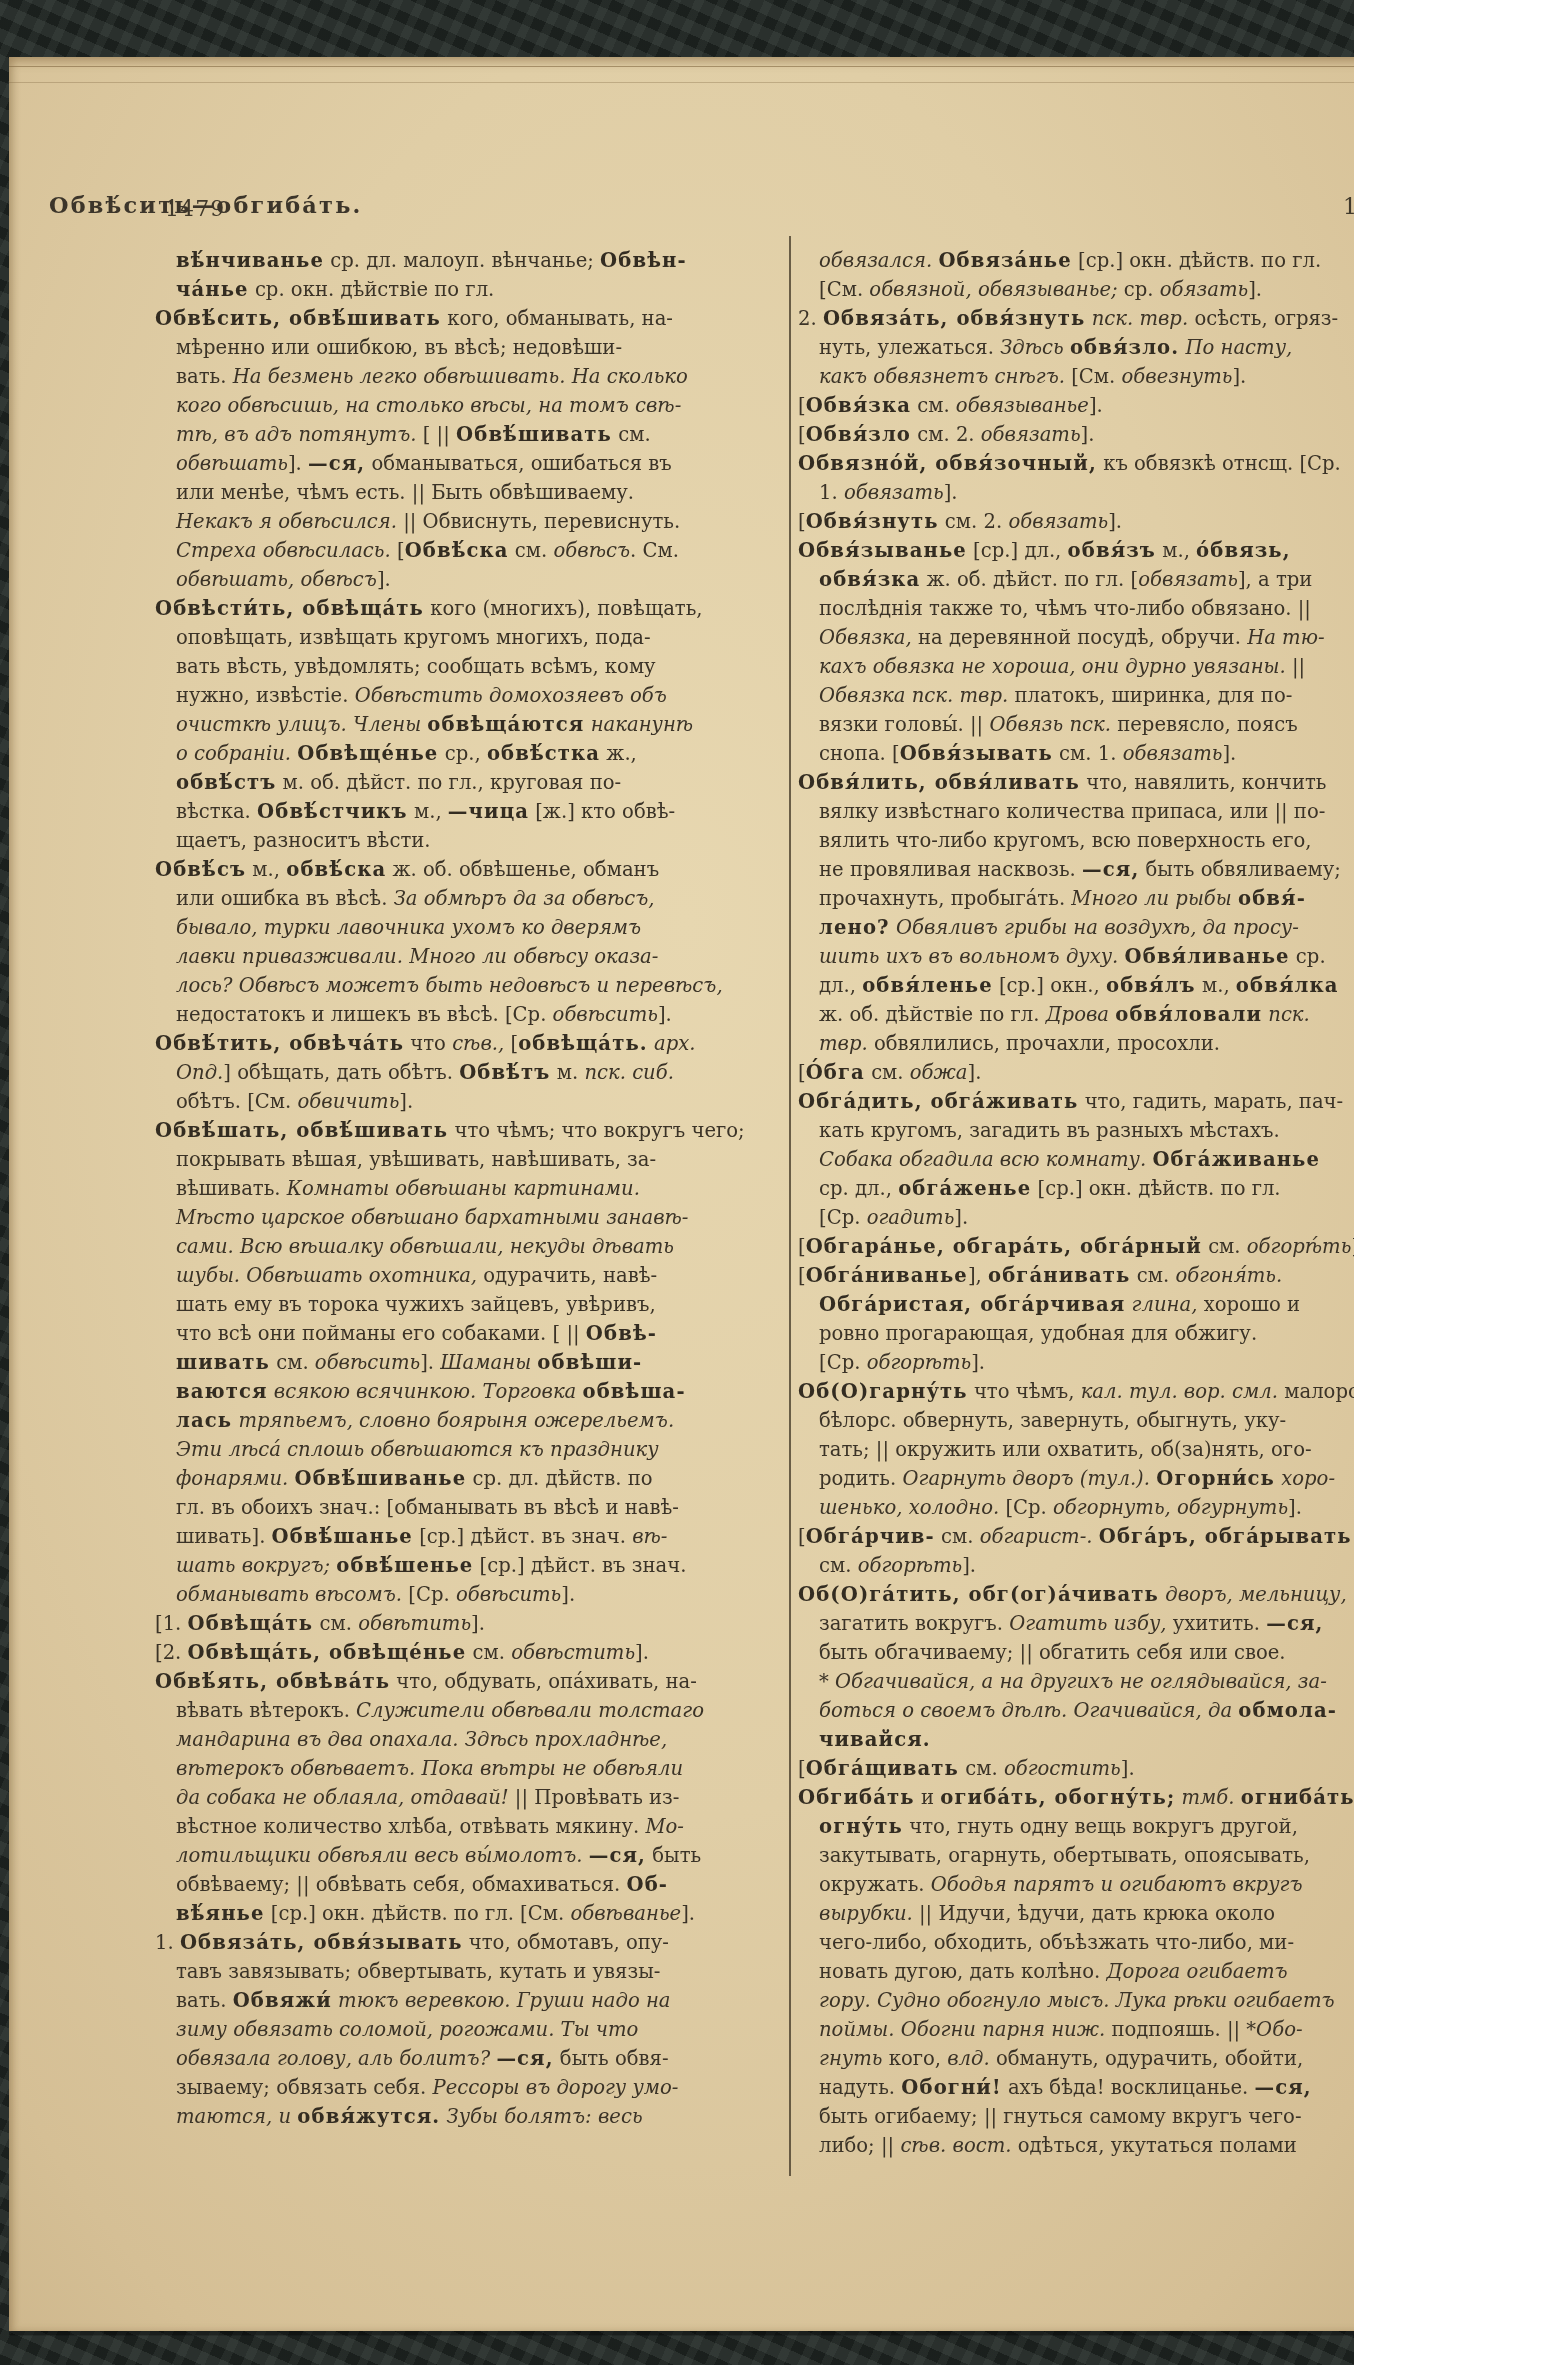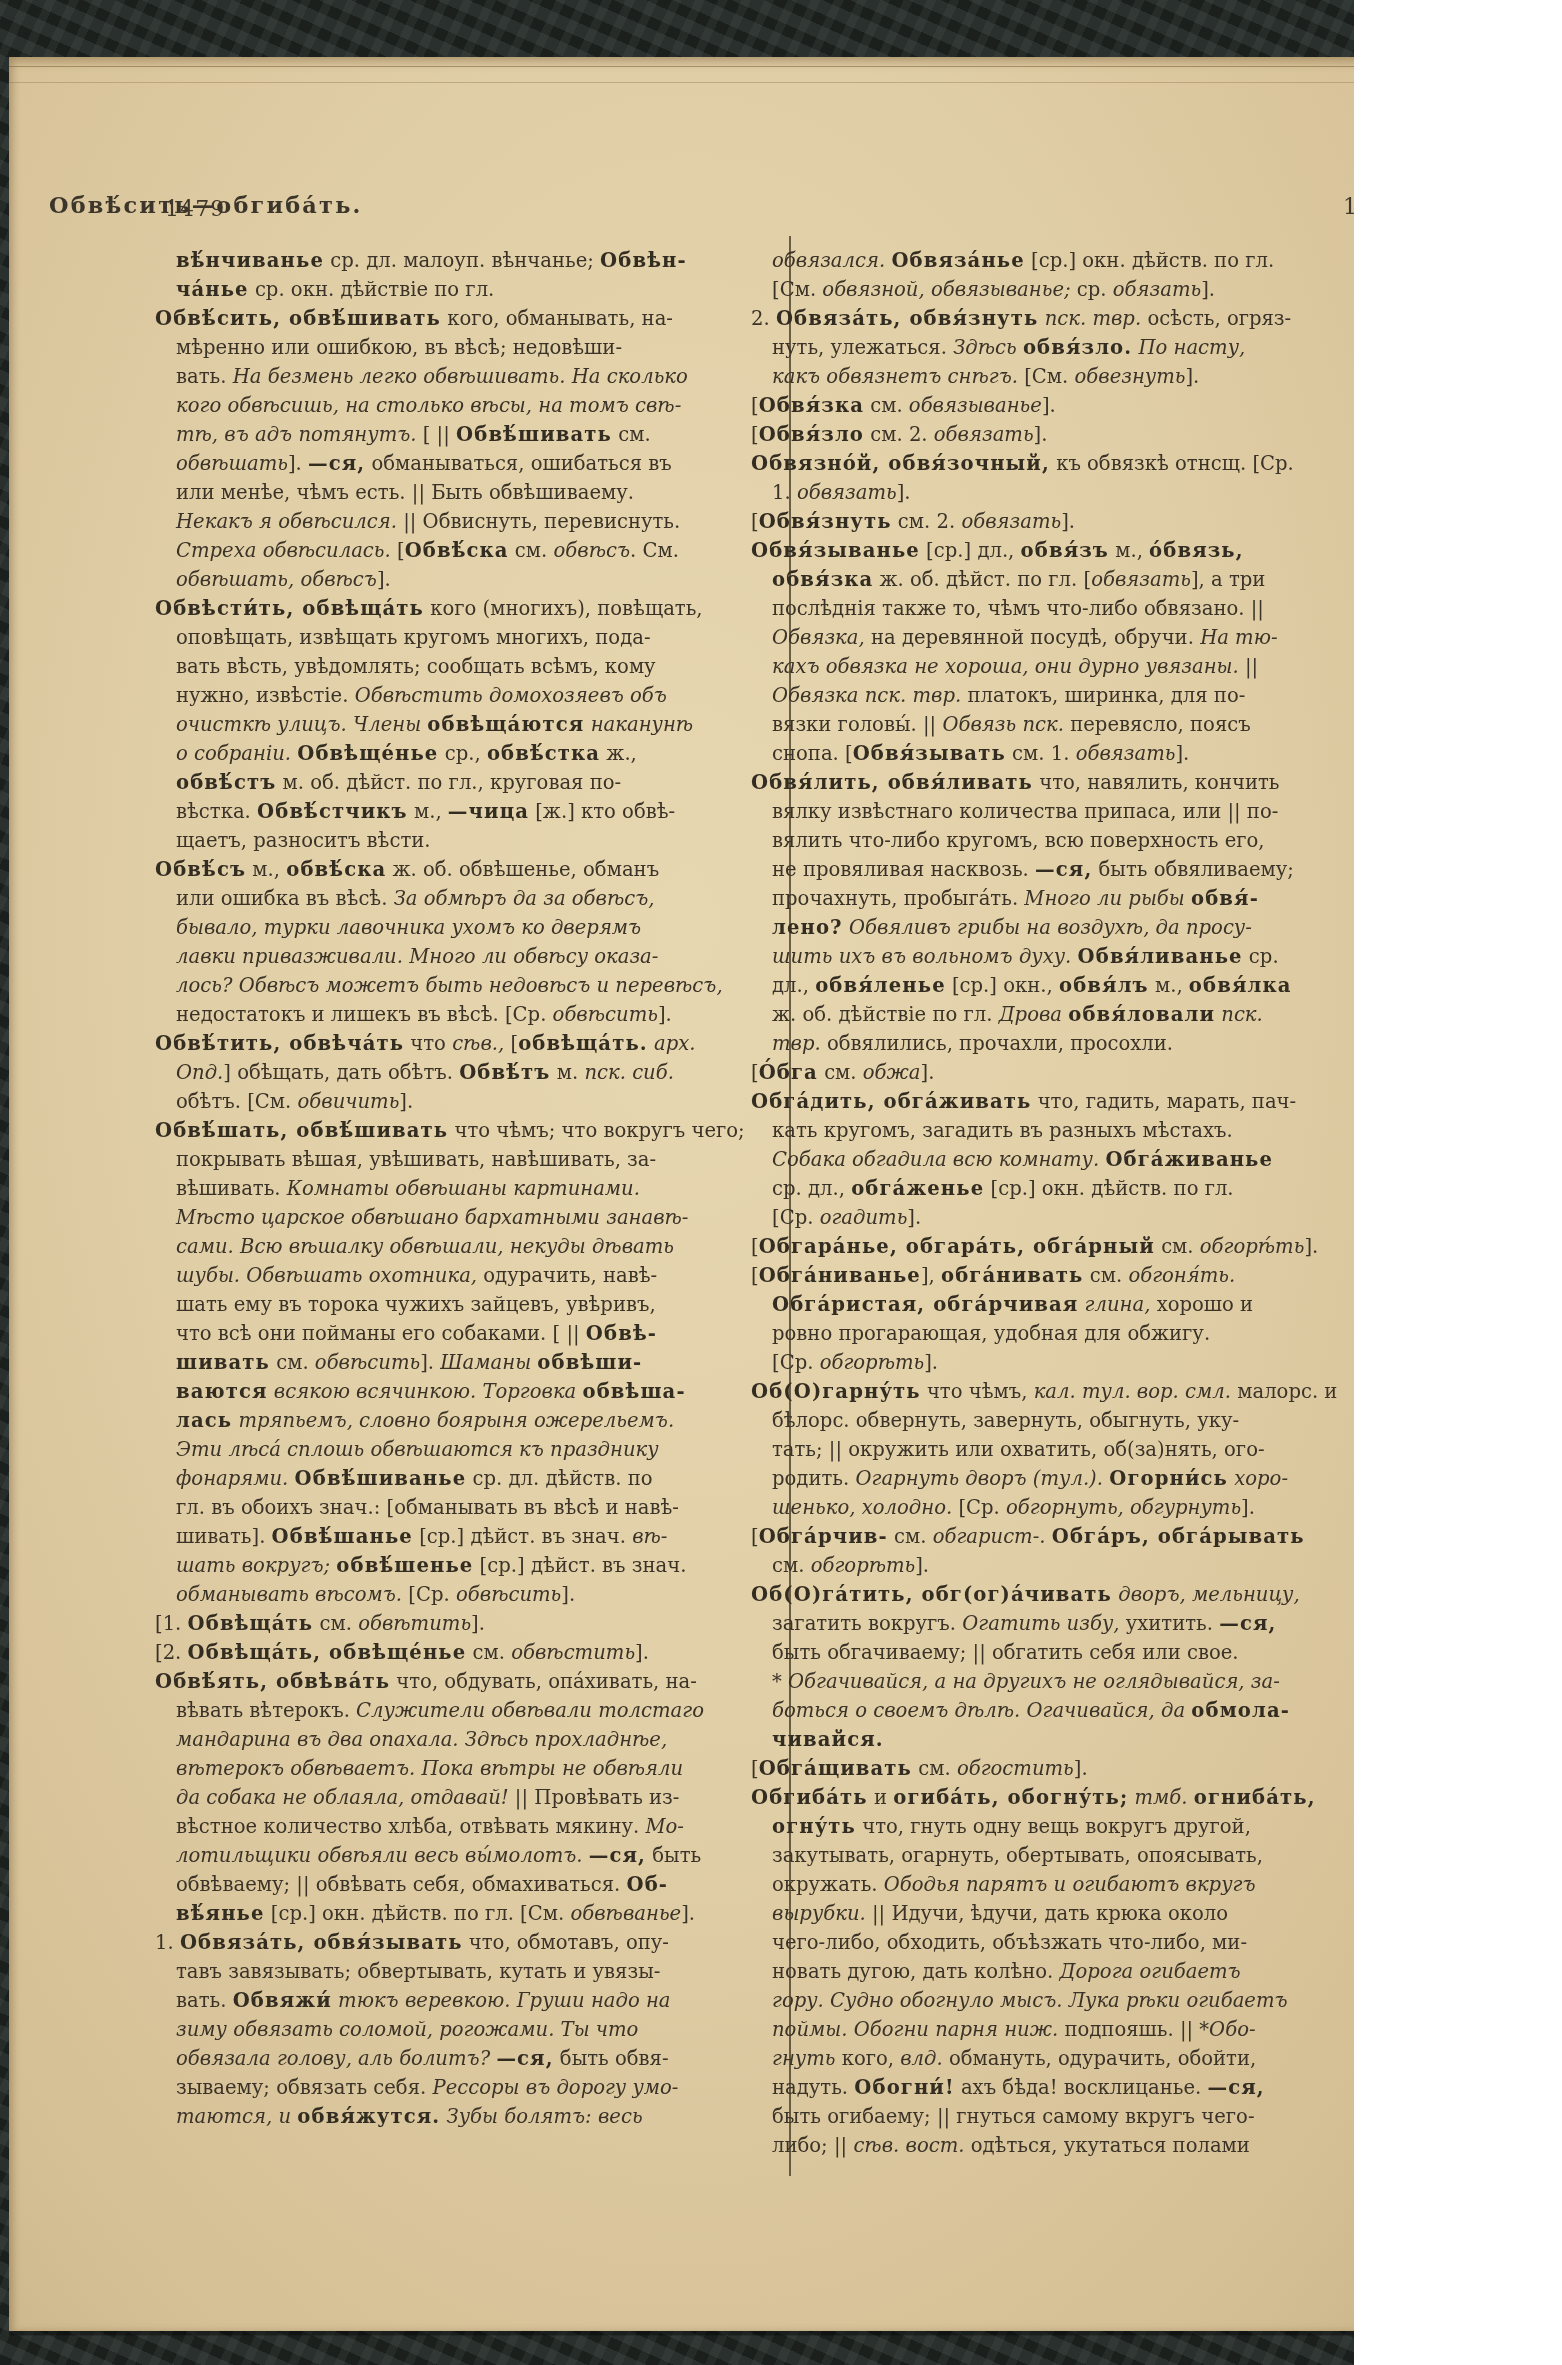--- a/index.html
+++ b/index.html
@@ -19,21 +19,21 @@
   .c1{top:8.7px;background:rgba(122,96,58,.55);}
   .c2{top:25px;background:rgba(122,96,58,.32);}
   #column-rule{position:absolute;left:789px;top:236px;width:1.6px;height:1940px;background:rgba(58,48,32,.72);}
   .pageno{position:absolute;font-size:22px;color:#40392b;letter-spacing:1.1px;}
   #pageno-left{left:165px;top:196px;}
   #pageno-right{left:1343px;top:194px;}
   #running-title{position:absolute;left:49px;top:192px;width:1484px;text-align:left;
     font-size:22.4px;font-weight:bold;letter-spacing:2.2px;color:#3c352a;}
   .col{position:absolute;top:246px;}
   #col-left{left:155px;width:647px;}
-  #col-right{left:751px;width:658px;}
+  #col-right{left:798px;width:658px;}
   .line{height:29px;line-height:29px;font-size:19.6px;color:#3b3327;white-space:nowrap;}
   .ind1{padding-left:21px;}
   .line b{font-weight:bold;letter-spacing:1.1px;color:#332c21;}
   .line i{font-style:italic;}
 </style>
 </head>
 <body>
 
 <div id="scene">
   <div id="under-page"></div>

